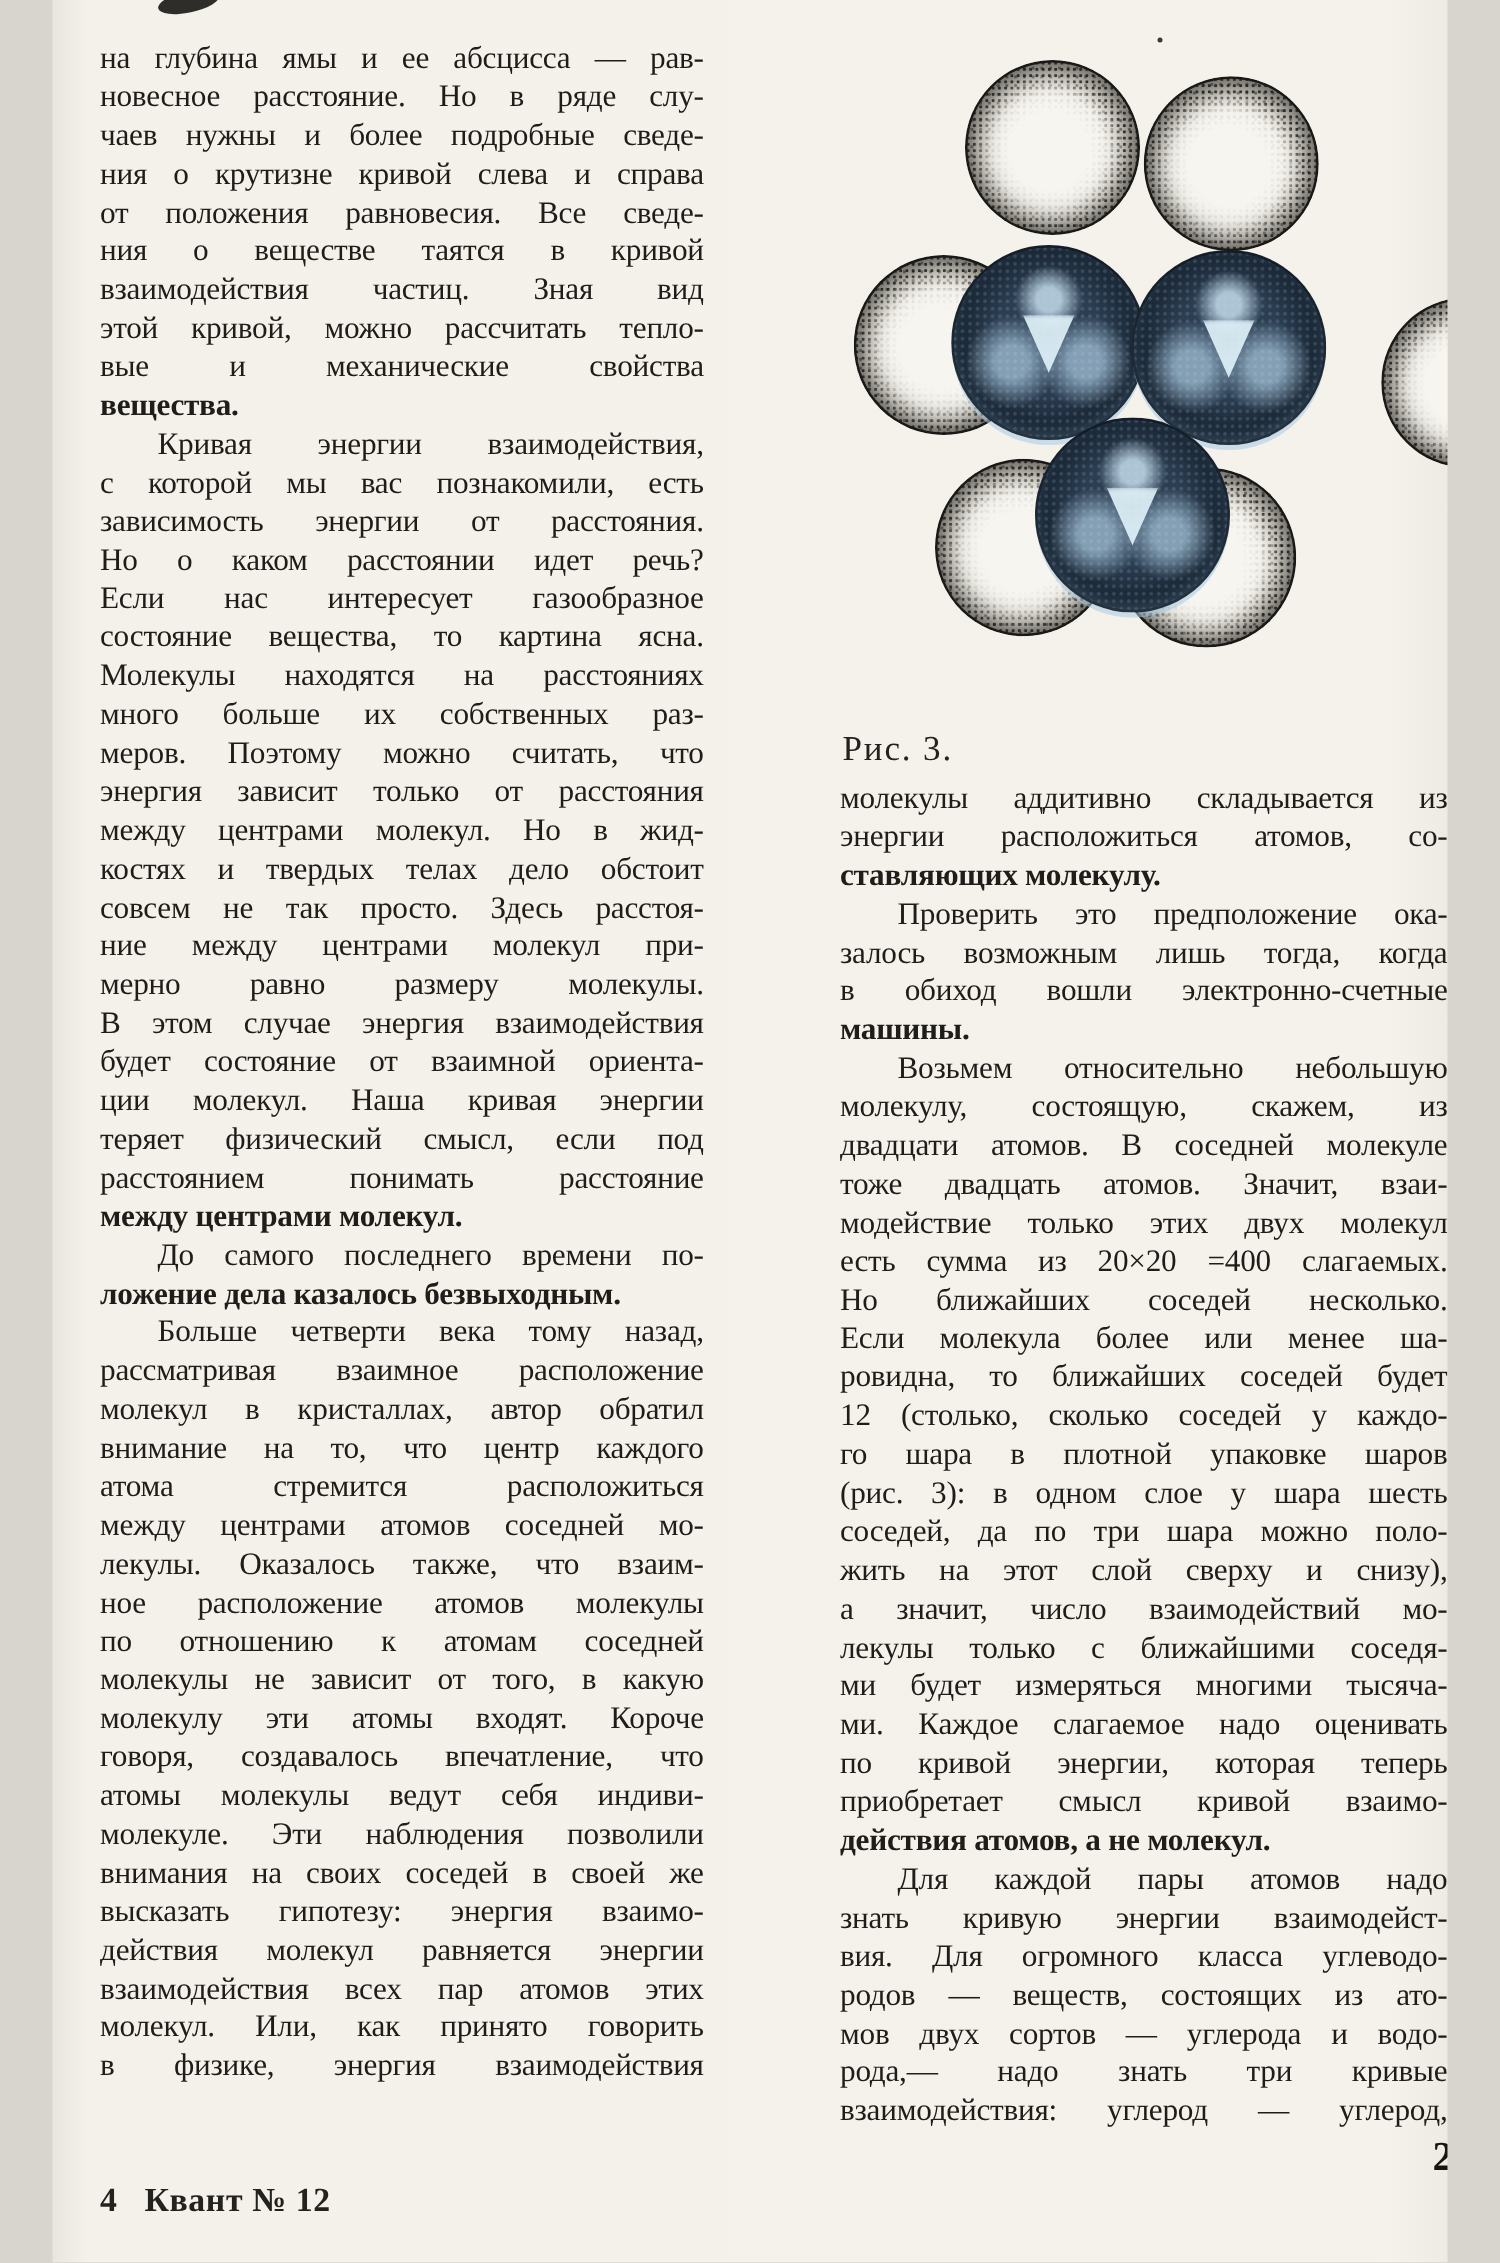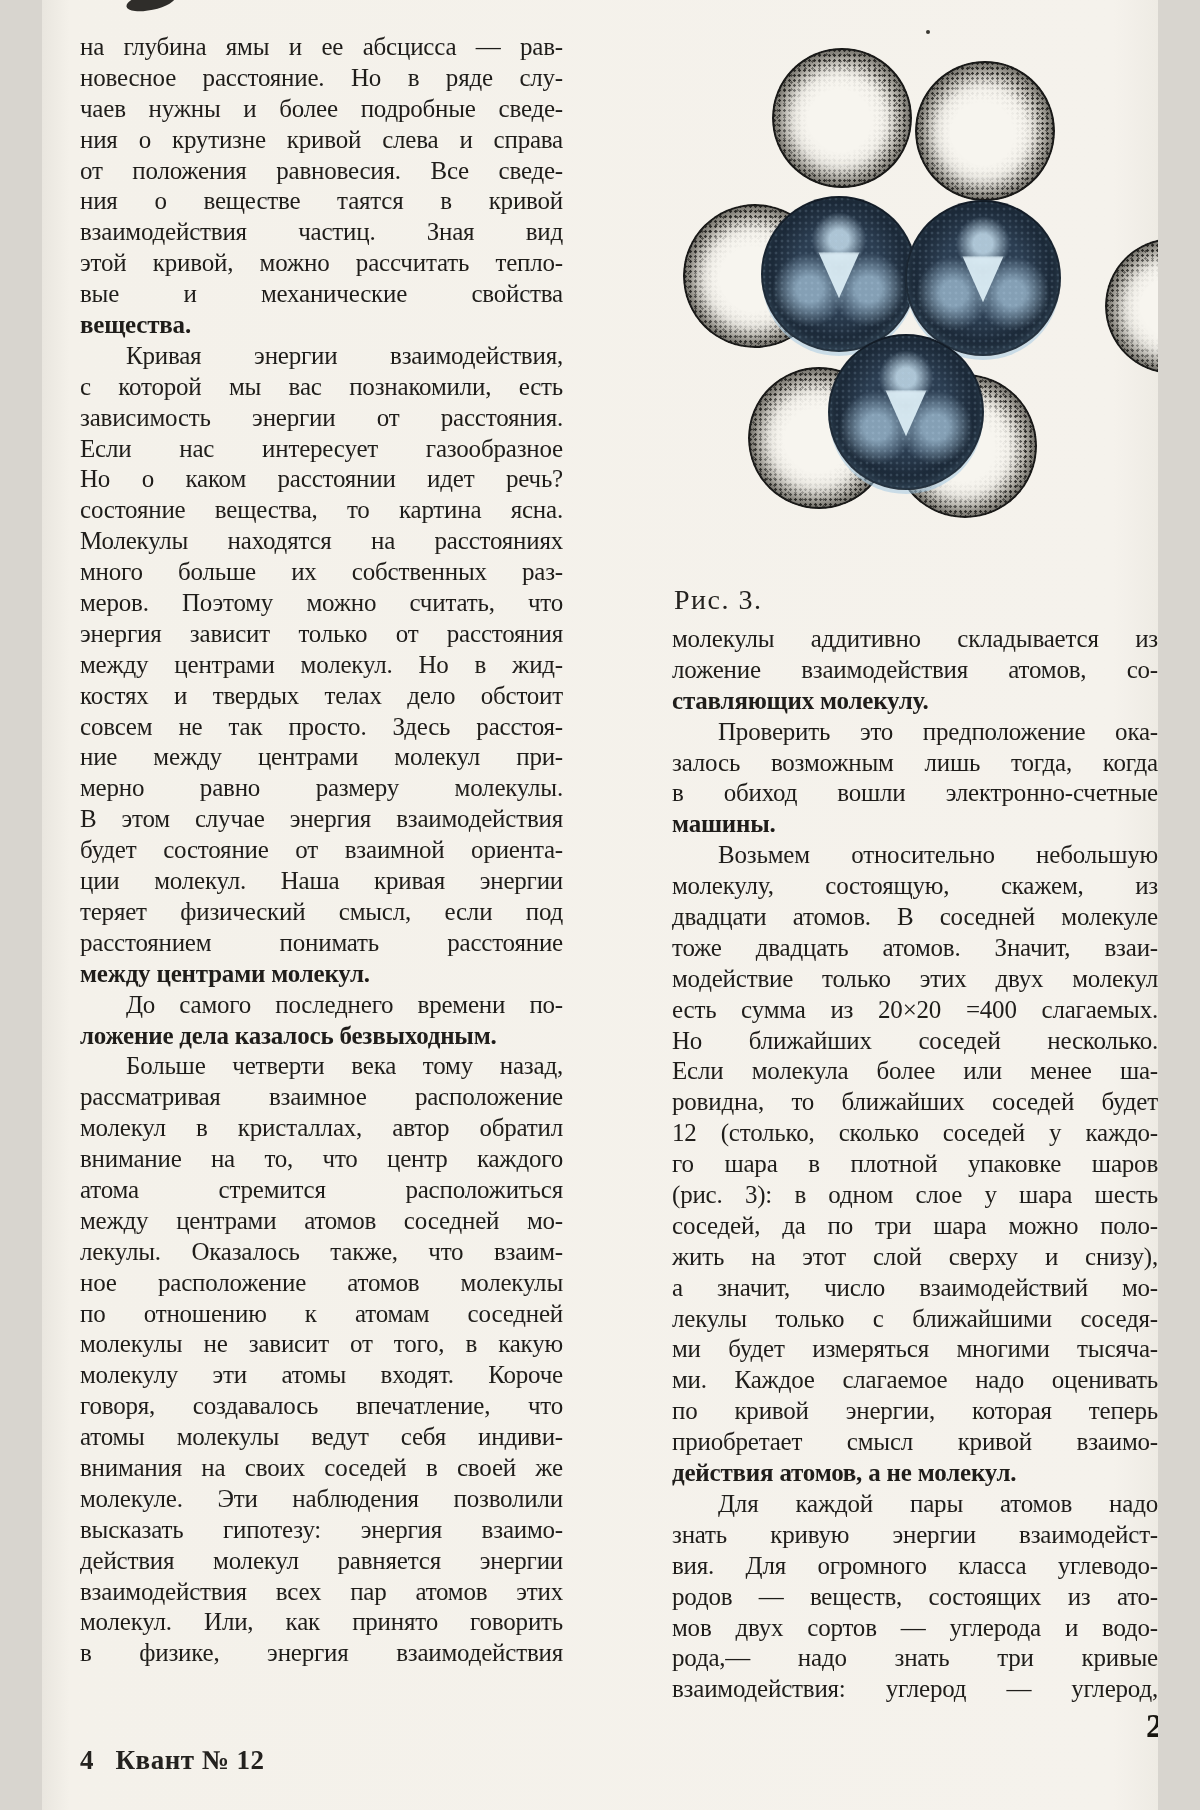--- a/index.html
+++ b/index.html
@@ -78,22 +78,22 @@
       <div class="tl">ния о крутизне кривой слева и справа</div>
       <div class="tl">от положения равновесия. Все сведе-</div>
       <div class="tl">ния о веществе таятся в кривой</div>
       <div class="tl">взаимодействия частиц. Зная вид</div>
       <div class="tl">этой кривой, можно рассчитать тепло-</div>
       <div class="tl">вые и механические свойства</div>
       <div class="tl end">вещества.</div>
       <div class="tl ind">Кривая энергии взаимодействия,</div>
       <div class="tl">с которой мы вас познакомили, есть</div>
       <div class="tl">зависимость энергии от расстояния.</div>
+      <div class="tl">Но о каком расстоянии идет речь?</div>
       <div class="tl">Если нас интересует газообразное</div>
-      <div class="tl">Но о каком расстоянии идет речь?</div>
       <div class="tl">состояние вещества, то картина ясна.</div>
       <div class="tl">Молекулы находятся на расстояниях</div>
       <div class="tl">много больше их собственных раз-</div>
       <div class="tl">меров. Поэтому можно считать, что</div>
       <div class="tl">энергия зависит только от расстояния</div>
       <div class="tl">между центрами молекул. Но в жид-</div>
       <div class="tl">костях и твердых телах дело обстоит</div>
       <div class="tl">совсем не так просто. Здесь расстоя-</div>
       <div class="tl">ние между центрами молекул при-</div>
       <div class="tl">мерно равно размеру молекулы.</div>
@@ -111,22 +111,22 @@
       <div class="tl">внимание на то, что центр каждого</div>
       <div class="tl">атома стремится расположиться</div>
       <div class="tl">между центрами атомов соседней мо-</div>
       <div class="tl">лекулы. Оказалось также, что взаим-</div>
       <div class="tl">ное расположение атомов молекулы</div>
       <div class="tl">по отношению к атомам соседней</div>
       <div class="tl">молекулы не зависит от того, в какую</div>
       <div class="tl">молекулу эти атомы входят. Короче</div>
       <div class="tl">говоря, создавалось впечатление, что</div>
       <div class="tl">атомы молекулы ведут себя индиви-</div>
+      <div class="tl">молекуле. Эти наблюдения позволили</div>
       <div class="tl">внимания на своих соседей в своей же</div>
-      <div class="tl">молекуле. Эти наблюдения позволили</div>
       <div class="tl">высказать гипотезу: энергия взаимо-</div>
       <div class="tl">действия молекул равняется энергии</div>
       <div class="tl">взаимодействия всех пар атомов этих</div>
       <div class="tl">молекул. Или, как принято говорить</div>
       <div class="tl">в физике, энергия взаимодействия</div>
     </section>
 
   <figure class="figure">
     <div class="sphere sphere-light l1"></div>
     <div class="sphere sphere-light l2"></div>
@@ -142,21 +142,21 @@
     </div>
     <div class="sphere sphere-dark d3">
       <div class="tri"></div>
     </div>
   </figure>
 
   <div class="fig-caption">Рис. 3.</div>
 
   <section class="col col-right" id="rightCol">
       <div class="tl">молекулы аддитивно складывается из</div>
-      <div class="tl">ложение взаимодействия атомов, со-</div>
+      <div class="tl">энергии расположиться атомов, со-</div>
       <div class="tl end">ставляющих молекулу.</div>
       <div class="tl ind">Проверить это предположение ока-</div>
       <div class="tl">залось возможным лишь тогда, когда</div>
       <div class="tl">в обиход вошли электронно-счетные</div>
       <div class="tl end">машины.</div>
       <div class="tl ind">Возьмем относительно небольшую</div>
       <div class="tl">молекулу, состоящую, скажем, из</div>
       <div class="tl">двадцати атомов. В соседней молекуле</div>
       <div class="tl">тоже двадцать атомов. Значит, взаи-</div>
       <div class="tl">модействие только этих двух молекул</div>

